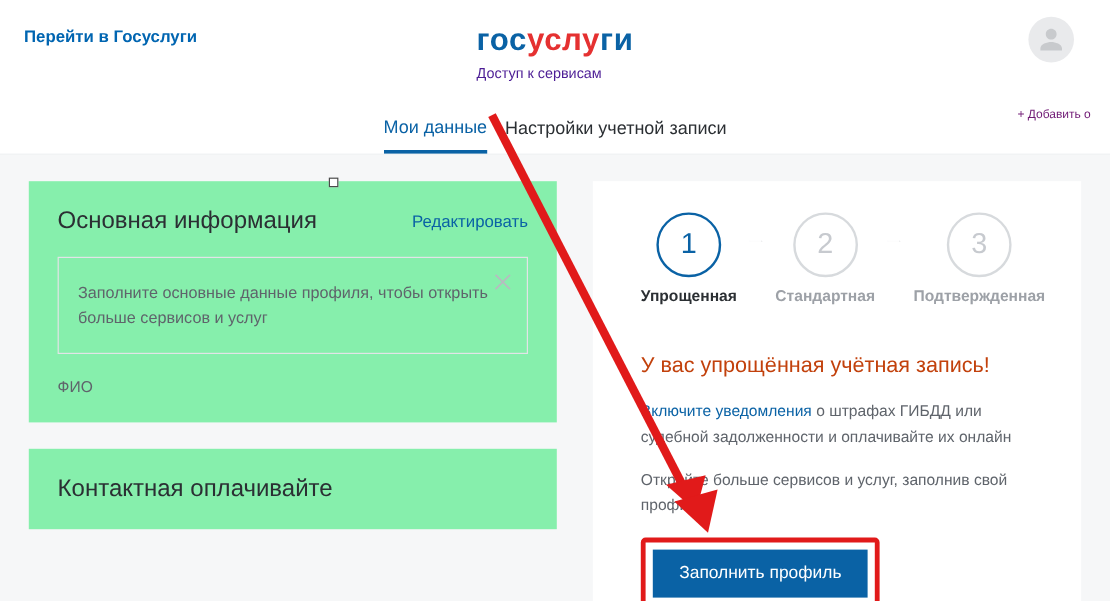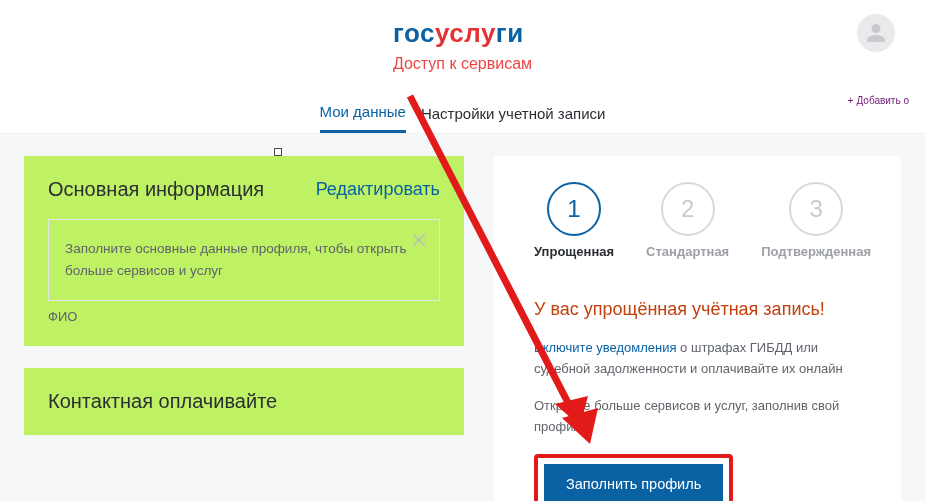--- a/index.html
+++ b/index.html
@@ -32,22 +32,22 @@
   }
   .logo {
     font-size: 26px;
     font-weight: 800;
     letter-spacing: 0.5px;
   }
   .logo .p1 { color: #0a62a5; }
   .logo .p2 { color: #e53131; }
   .logo .p3 { color: #0a62a5; }
   .subtitle {
-    font-size: 16px;
-    color: #ef4444;
+    font-size: 12px;
+    color: #4c1d95;
     line-height: 1.4;
     margin-top: 4px;
   }
   .avatar {
     position: absolute;
     right: 30px;
     top: 14px;
     width: 38px;
     height: 38px;
     border-radius: 50%;
@@ -88,44 +88,44 @@
   .main {
     display: flex;
     gap: 30px;
     padding: 22px 24px 0 24px;
     background: #f6f7f8;
     height: 100%;
   }
   .col-left { width: 440px; }
   .col-right { flex: 1; }
   .card {
-    background: #bef264;
+    background: #86efac;
     padding: 22px 24px;
     margin-bottom: 22px;
   }
   .card h2 {
     font-size: 20px;
     font-weight: 500;
     color: #2b2f33;
   }
   .card-head {
     display: flex;
     justify-content: space-between;
     align-items: center;
     margin-bottom: 18px;
   }
-  .edit-link { color: #0a62a5; font-size: 18px; cursor: pointer; }
+  .edit-link { color: #0a62a5; font-size: 14px; cursor: pointer; }
   .notice-box {
     border: 1px solid #e2e4e7;
     padding: 18px 28px 18px 16px;
     position: relative;
     font-size: 13.5px;
     color: #5f646b;
     line-height: 1.6;
-    margin-bottom: 8px;
+    margin-bottom: 20px;
   }
   .notice-close {
     position: absolute;
     right: 12px;
     top: 12px;
     width: 16px; height: 16px;
     cursor: pointer;
     color: #b7bbc0;
   }
   .notice-close svg { width: 16px; height: 16px; stroke: #b7bbc0; stroke-width: 1.5; }
@@ -206,20 +206,21 @@
     top: 148px;
     width: 8px; height: 8px;
     border: 1px solid #4b4b4b;
     background: #fff;
   }
 </style>
 </head>
 <body>
 
 <div class="topbar">
+  <a href="#" class="goto-link">Перейти в Госуслуги</a>
   <div class="brand-block">
     <div class="logo">
       <span class="p1">гос</span><span class="p2">услу</span><span class="p3">ги</span>
     </div>
     <div class="subtitle">
       <span>Доступ к сервисам</span><br>
     </div>
   </div>
   <div class="avatar">
     <svg viewBox="0 0 24 24">

